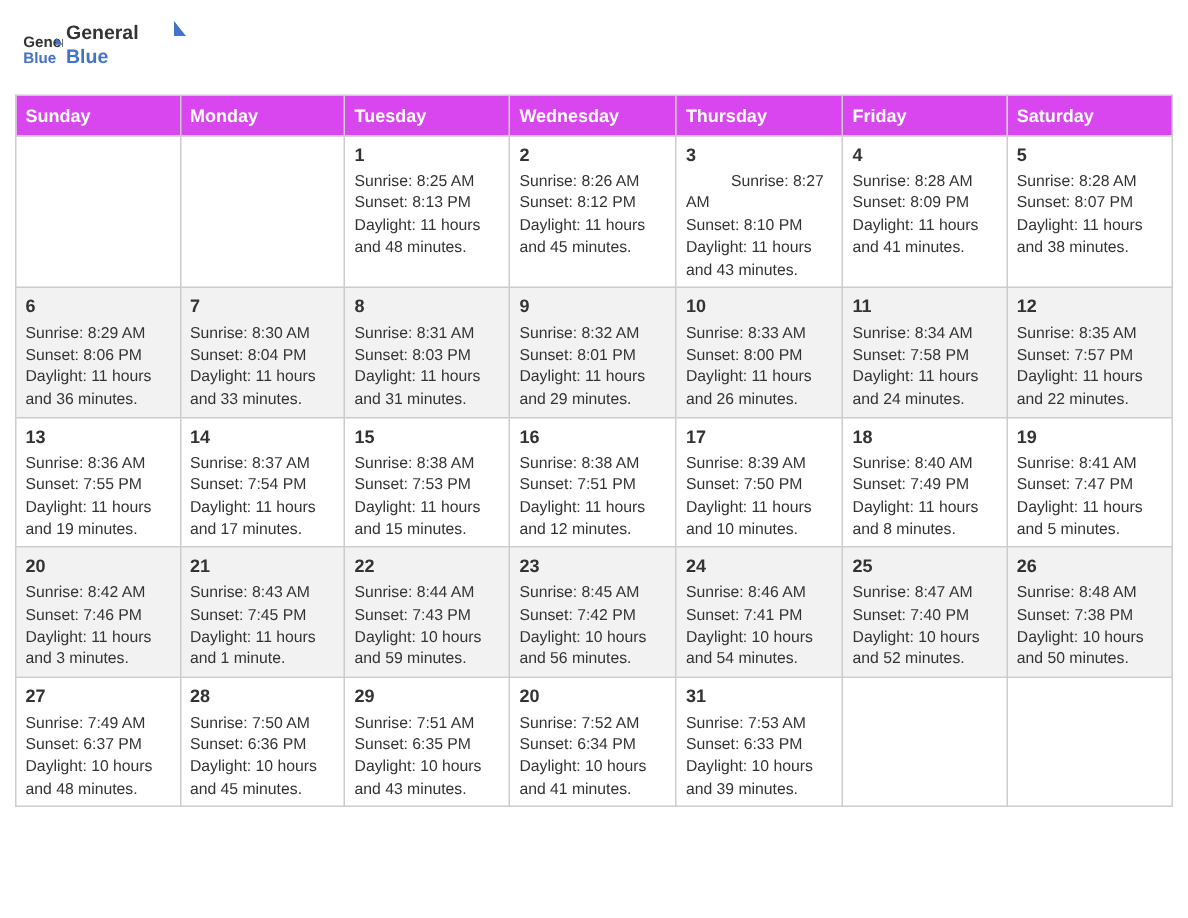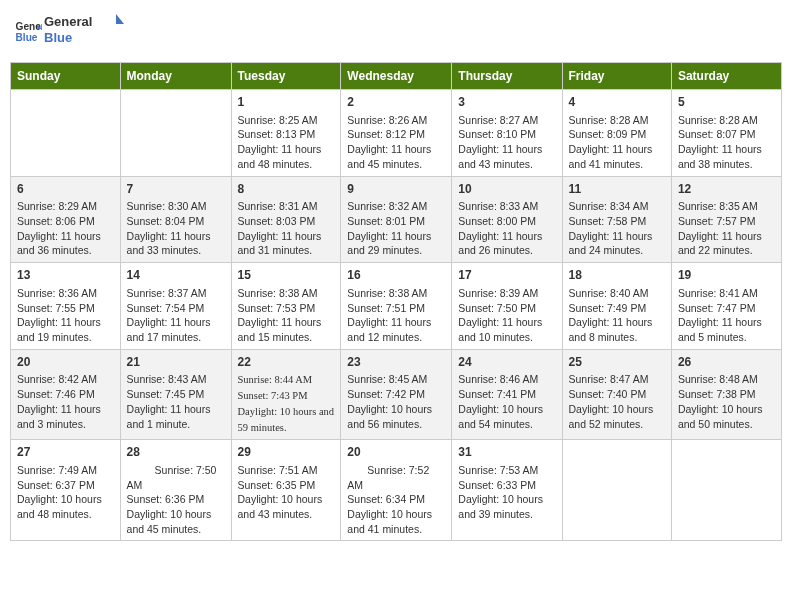--- a/index.html
+++ b/index.html
@@ -37,21 +37,21 @@
     .subtitle {
       font-size: 14px;
       color: #555;
     }
     table {
       width: 100%;
       border-collapse: collapse;
       font-size: 11px;
     }
     thead tr th {
-      background: #4d7c0f;
+      background: #d946ef;
       color: #fff;
       text-align: left;
       padding: 6px 6px;
       font-size: 12px;
       font-weight: bold;
       border: 1px solid #ccc;
     }
     tbody tr td {
       border: 1px solid #ccc;
       padding: 4px 6px;
@@ -120,21 +120,21 @@
   <tbody id="calendar-body">
   <tr>
         <td class="empty-cell"></td>
         <td class="empty-cell"></td>
         <td><span class="day-number">1</span><span class="day-info" style="white-space: pre-line;">Sunrise: 8:25 AM
 Sunset: 8:13 PM
 Daylight: 11 hours and 48 minutes.</span></td>
         <td><span class="day-number">2</span><span class="day-info" style="white-space: pre-line; text-align: right;">Sunrise: 8:26 AM
 Sunset: 8:12 PM
 Daylight: 11 hours and 45 minutes.</span></td>
-        <td><span class="day-number">3</span><span class="day-info" style="white-space: pre-line;">Sunrise: 8:27 AM
+        <td><span class="day-number">3</span><span class="day-info" style="white-space: pre-line; margin-left: 30px;">Sunrise: 8:27 AM
 Sunset: 8:10 PM
 Daylight: 11 hours and 43 minutes.</span></td>
         <td><span class="day-number">4</span><span class="day-info" style="white-space: pre-line;">Sunrise: 8:28 AM
 Sunset: 8:09 PM
 Daylight: 11 hours and 41 minutes.</span></td>
         <td><span class="day-number">5</span><span class="day-info" style="white-space: pre-line;">Sunrise: 8:28 AM
 Sunset: 8:07 PM
 Daylight: 11 hours and 38 minutes.</span></td>
       </tr>
       <tr>
@@ -183,47 +183,47 @@
 Sunset: 7:47 PM
 Daylight: 11 hours and 5 minutes.</span></td>
       </tr>
       <tr>
         <td><span class="day-number">20</span><span class="day-info" style="white-space: pre-line;">Sunrise: 8:42 AM
 Sunset: 7:46 PM
 Daylight: 11 hours and 3 minutes.</span></td>
         <td><span class="day-number">21</span><span class="day-info" style="white-space: pre-line; margin-top: 48px;">Sunrise: 8:43 AM
 Sunset: 7:45 PM
 Daylight: 11 hours and 1 minute.</span></td>
-        <td><span class="day-number">22</span><span class="day-info" style="white-space: pre-line; font-family: Liberation Serif, serif;">Sunrise: 8:44 AM
+        <td><span class="day-number">22</span><span class="day-info" style="white-space: pre-line;">Sunrise: 8:44 AM
 Sunset: 7:43 PM
 Daylight: 10 hours and 59 minutes.</span></td>
         <td><span class="day-number">23</span><span class="day-info" style="white-space: pre-line;">Sunrise: 8:45 AM
 Sunset: 7:42 PM
 Daylight: 10 hours and 56 minutes.</span></td>
         <td><span class="day-number">24</span><span class="day-info" style="white-space: pre-line;">Sunrise: 8:46 AM
 Sunset: 7:41 PM
 Daylight: 10 hours and 54 minutes.</span></td>
         <td><span class="day-number">25</span><span class="day-info" style="white-space: pre-line;">Sunrise: 8:47 AM
 Sunset: 7:40 PM
 Daylight: 10 hours and 52 minutes.</span></td>
         <td><span class="day-number">26</span><span class="day-info" style="white-space: pre-line;">Sunrise: 8:48 AM
 Sunset: 7:38 PM
 Daylight: 10 hours and 50 minutes.</span></td>
       </tr>
       <tr>
         <td><span class="day-number">27</span><span class="day-info" style="white-space: pre-line;">Sunrise: 7:49 AM
 Sunset: 6:37 PM
 Daylight: 10 hours and 48 minutes.</span></td>
-        <td><span class="day-number">28</span><span class="day-info" style="white-space: pre-line; margin-left: 28px;">Sunrise: 7:50 AM
+        <td><span class="day-number">28</span><span class="day-info" style="white-space: pre-line;">Sunrise: 7:50 AM
 Sunset: 6:36 PM
 Daylight: 10 hours and 45 minutes.</span></td>
         <td><span class="day-number">29</span><span class="day-info" style="white-space: pre-line;">Sunrise: 7:51 AM
 Sunset: 6:35 PM
 Daylight: 10 hours and 43 minutes.</span></td>
-        <td><span class="day-number">20</span><span class="day-info" style="white-space: pre-line; margin-left: 20px;">Sunrise: 7:52 AM
+        <td><span class="day-number">20</span><span class="day-info" style="white-space: pre-line;">Sunrise: 7:52 AM
 Sunset: 6:34 PM
 Daylight: 10 hours and 41 minutes.</span></td>
         <td><span class="day-number">31</span><span class="day-info" style="white-space: pre-line;">Sunrise: 7:53 AM
 Sunset: 6:33 PM
 Daylight: 10 hours and 39 minutes.</span></td>
         <td class="empty-cell"></td>
         <td class="empty-cell"></td>
       </tr>
     </tbody>
 </table>

